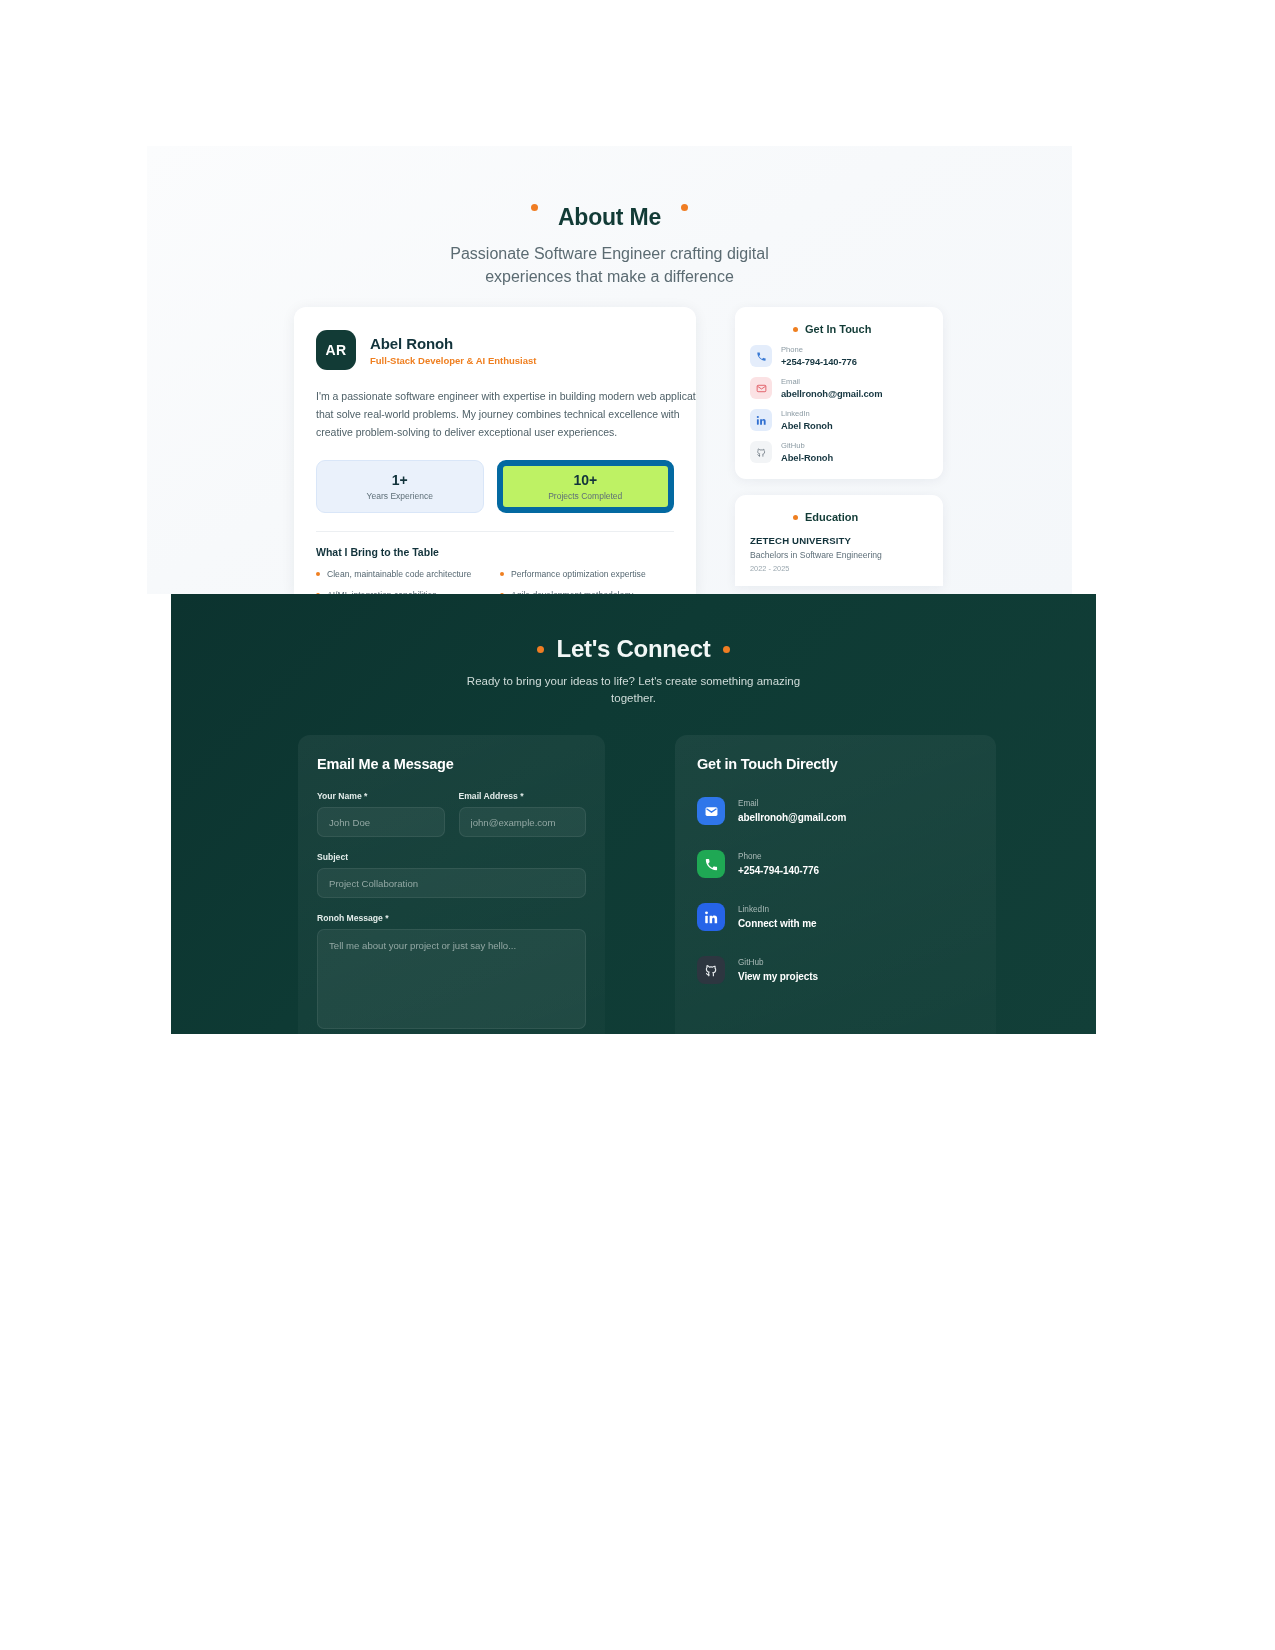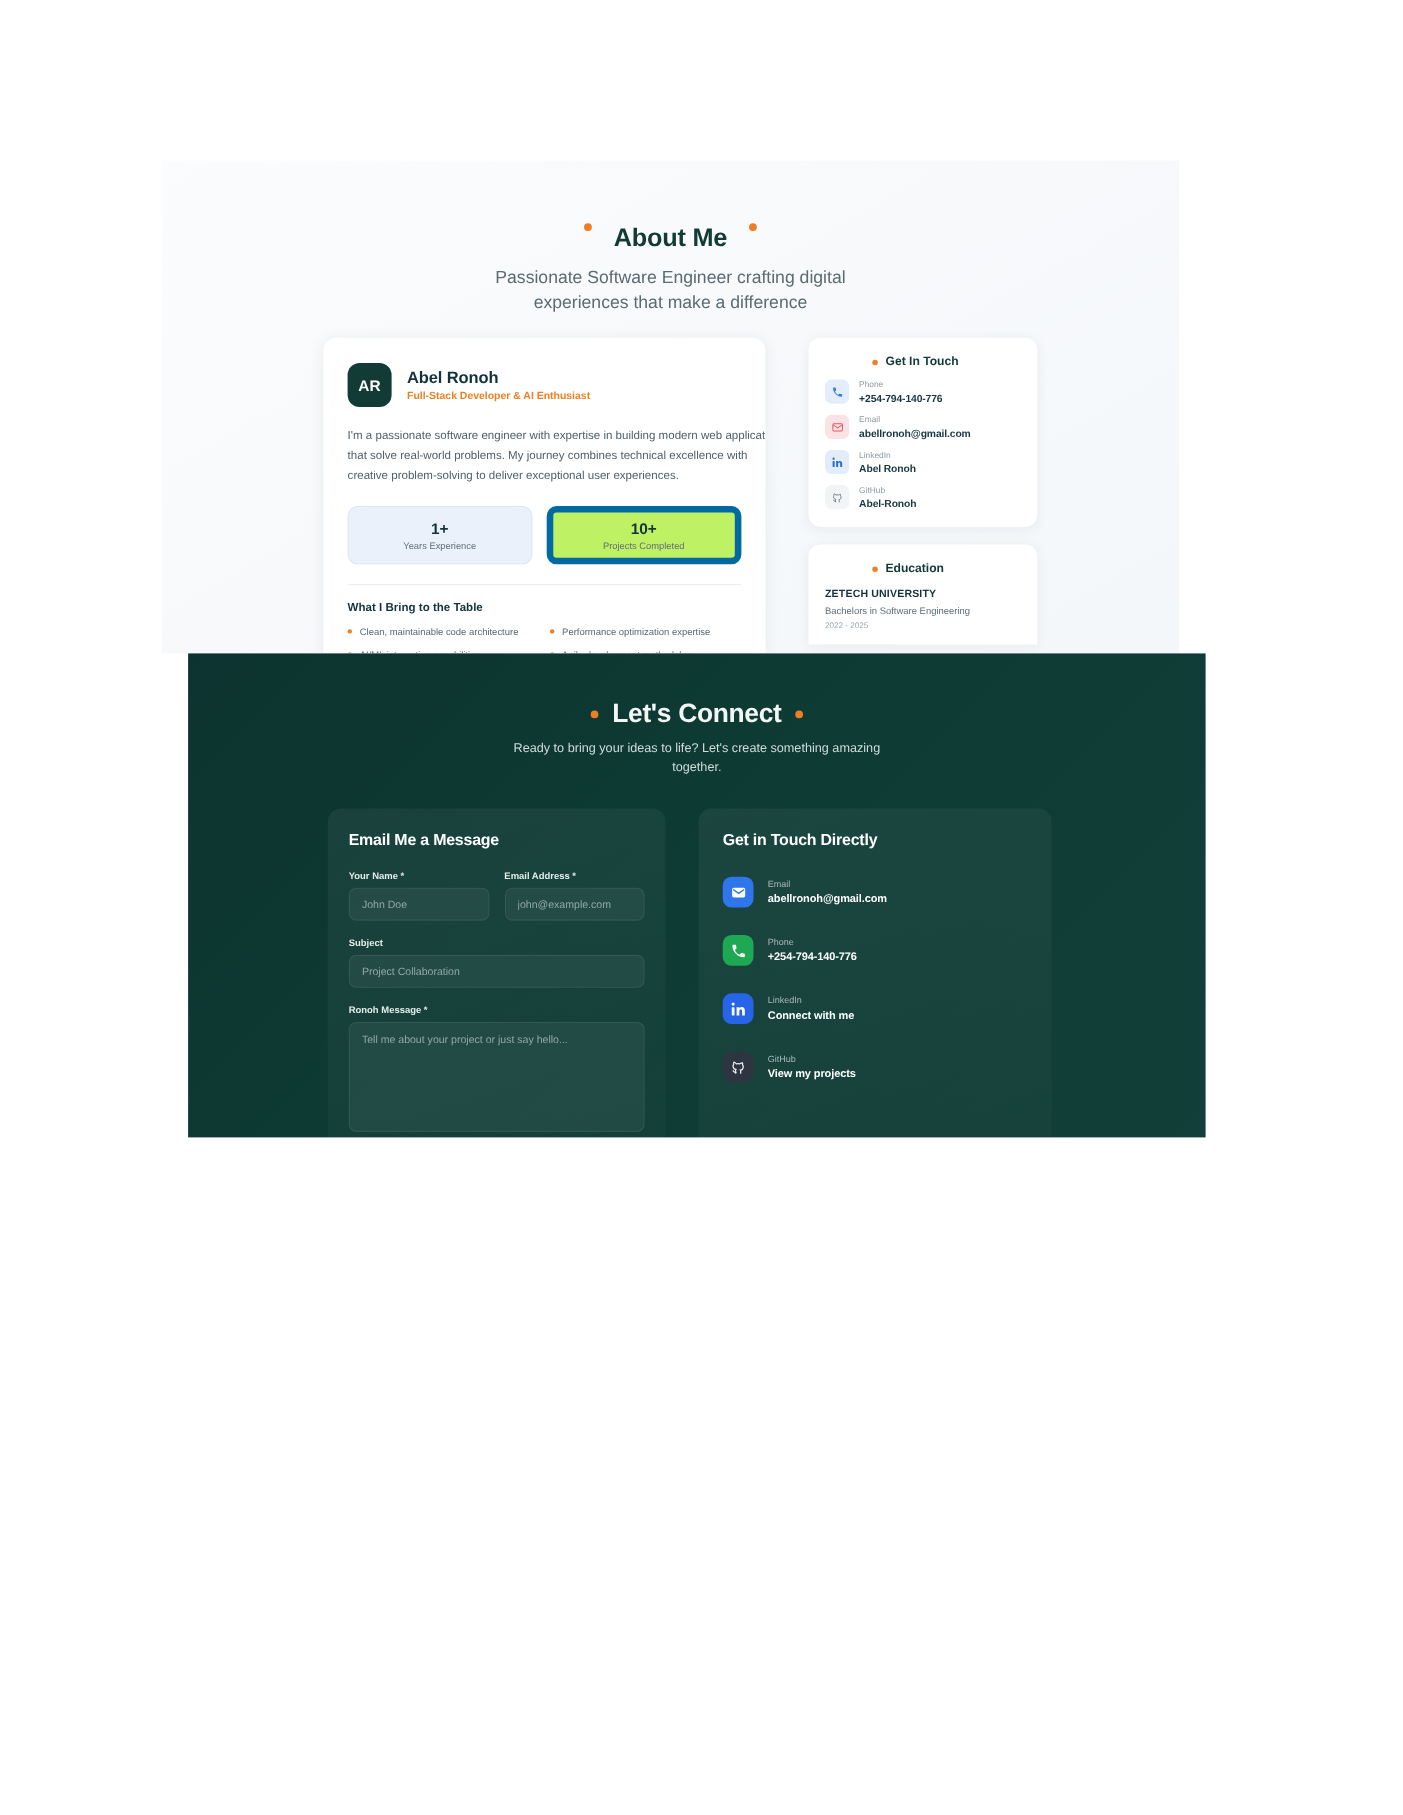--- a/index.html
+++ b/index.html
@@ -137,21 +137,21 @@
   .f-area {
     width: 100%; height: 100px; border-radius: 7px;
     background: rgba(255,255,255,0.055);
     border: 1px solid rgba(255,255,255,0.075);
     color: #e9f2f0; font-size: 9.6px; padding: 10px 11px;
     font-family: "Liberation Sans", sans-serif; resize: none; outline: none;
   }
   .f-area::placeholder { color: #93a8a4; }
 
   .direct-card {
-    position: absolute; left: 464px; top: 141px; width: 321px;
+    position: absolute; left: 504px; top: 141px; width: 321px;
     background: linear-gradient(160deg, rgba(255,255,255,0.055), rgba(255,255,255,0.02));
     border-radius: 12px 12px 0 0; padding: 21px 22px 0; height: 299px; overflow: hidden;
   }
   .direct-title { font-size: 14.5px; font-weight: bold; color: #ffffff; letter-spacing: -0.2px; }
   .d-row { display: flex; align-items: center; gap: 13px; margin-top: 25px; }
   .d-ico {
     width: 28px; height: 28px; border-radius: 8px; flex: 0 0 auto;
     display: flex; align-items: center; justify-content: center;
   }
   .d-ico.mail { background: #2f76ea; }

